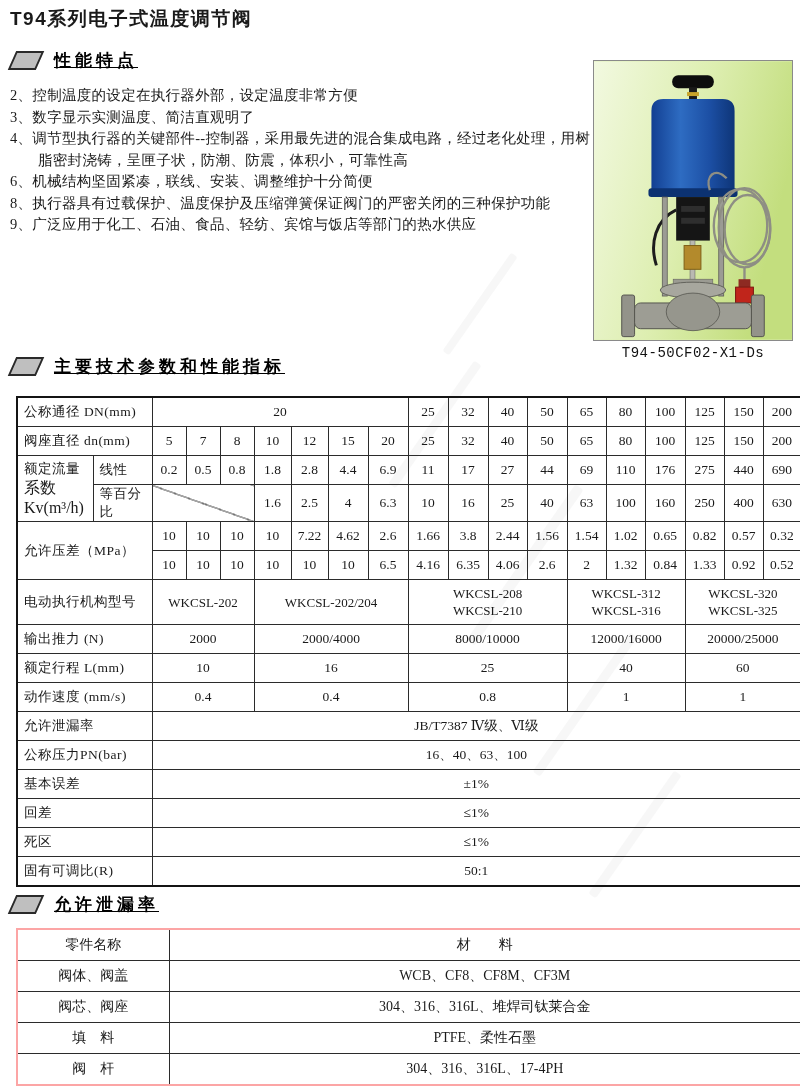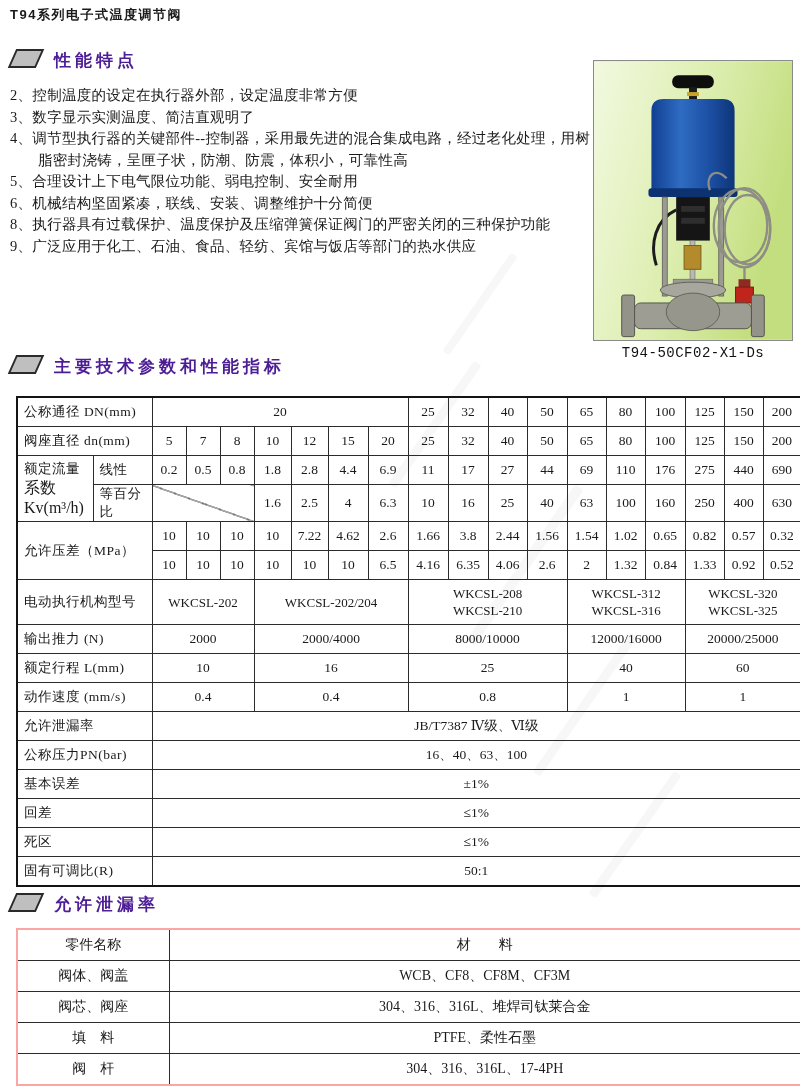--- a/index.html
+++ b/index.html
@@ -4,26 +4,26 @@
 <style>
   html,body{margin:0;padding:0;}
   body{
     width:800px;height:1086px;position:relative;overflow:hidden;
     background:#ffffff;color:#1a1a1a;
     font-family:"Liberation Serif","DejaVu Serif",serif;
   }
   .title{
     position:absolute;left:10px;top:6px;margin:0;
     font-family:"Liberation Sans","DejaVu Sans",sans-serif;
-    font-size:13px;font-weight:bold;letter-spacing:1.5px;
+    font-size:19px;font-weight:bold;letter-spacing:1.5px;
   }
   .sec{
-    position:absolute;display:flex;align-items:flex-start;
+    position:absolute;display:flex;align-items:center;
     font-family:"Liberation Sans","DejaVu Sans",sans-serif;
-    font-weight:bold;font-size:17px;letter-spacing:4px;color:#4c1d95;
+    font-weight:bold;font-size:17px;letter-spacing:4px;color:#000000;text-decoration:underline;
   }
   .sec .pgram{
     width:24px;height:15px;background:#bfbfbf;border:2px solid #2a2a2a;
     transform:skewX(-24deg);margin:0 14px 0 8px;flex:0 0 auto;
   }
   .sec1{left:4px;top:49px;}
   .sec2{left:4px;top:355px;}
   .sec3{left:4px;top:893px;}
   ol.feat{
     position:absolute;left:10px;top:85px;width:582px;margin:0;padding:0;
@@ -65,21 +65,20 @@
 
 <div class="sec sec1">
   <span class="pgram"></span>
   <span>性能特点</span>
 </div>
 
 <ol class="feat">
     <li>2、控制温度的设定在执行器外部，设定温度非常方便</li>
     <li>3、数字显示实测温度、简洁直观明了</li>
     <li>4、调节型执行器的关键部件--控制器，采用最先进的混合集成电路，经过老化处理，用树脂密封浇铸，呈匣子状，防潮、防震，体积小，可靠性高</li>
-    <li>5、合理设计上下电气限位功能、弱电控制、安全耐用</li>
     <li>6、机械结构坚固紧凑，联线、安装、调整维护十分简便</li>
     <li>8、执行器具有过载保护、温度保护及压缩弹簧保证阀门的严密关闭的三种保护功能</li>
     <li>9、广泛应用于化工、石油、食品、轻纺、宾馆与饭店等部门的热水供应</li>
   </ol>
 
 <div class="wm" style="left:360px;top:420px;width:150px;height:9px;"></div>
 <div class="wm" style="left:430px;top:560px;width:190px;height:10px;"></div>
 <div class="wm" style="left:500px;top:700px;width:170px;height:9px;"></div>
 <div class="wm" style="left:560px;top:830px;width:150px;height:9px;"></div>
 <div class="wm" style="left:420px;top:300px;width:120px;height:8px;"></div>

